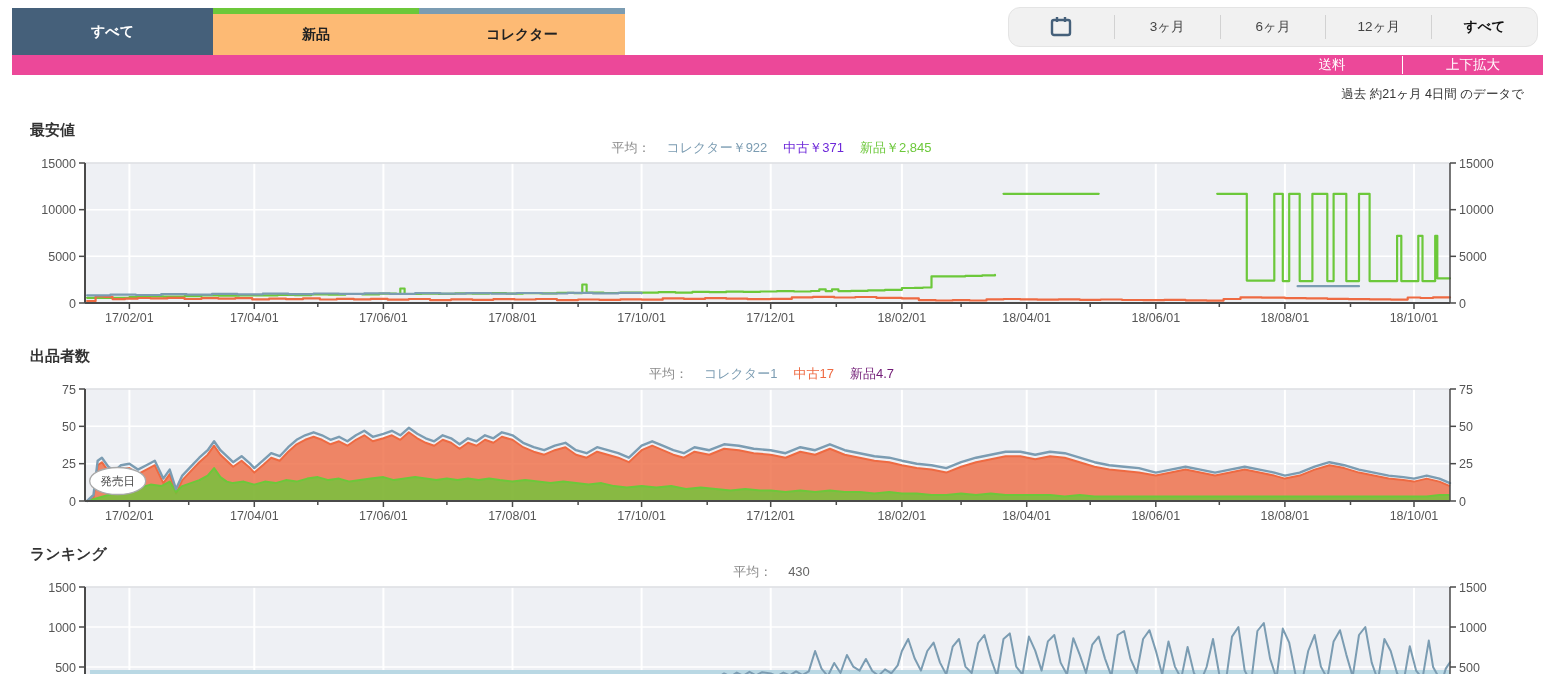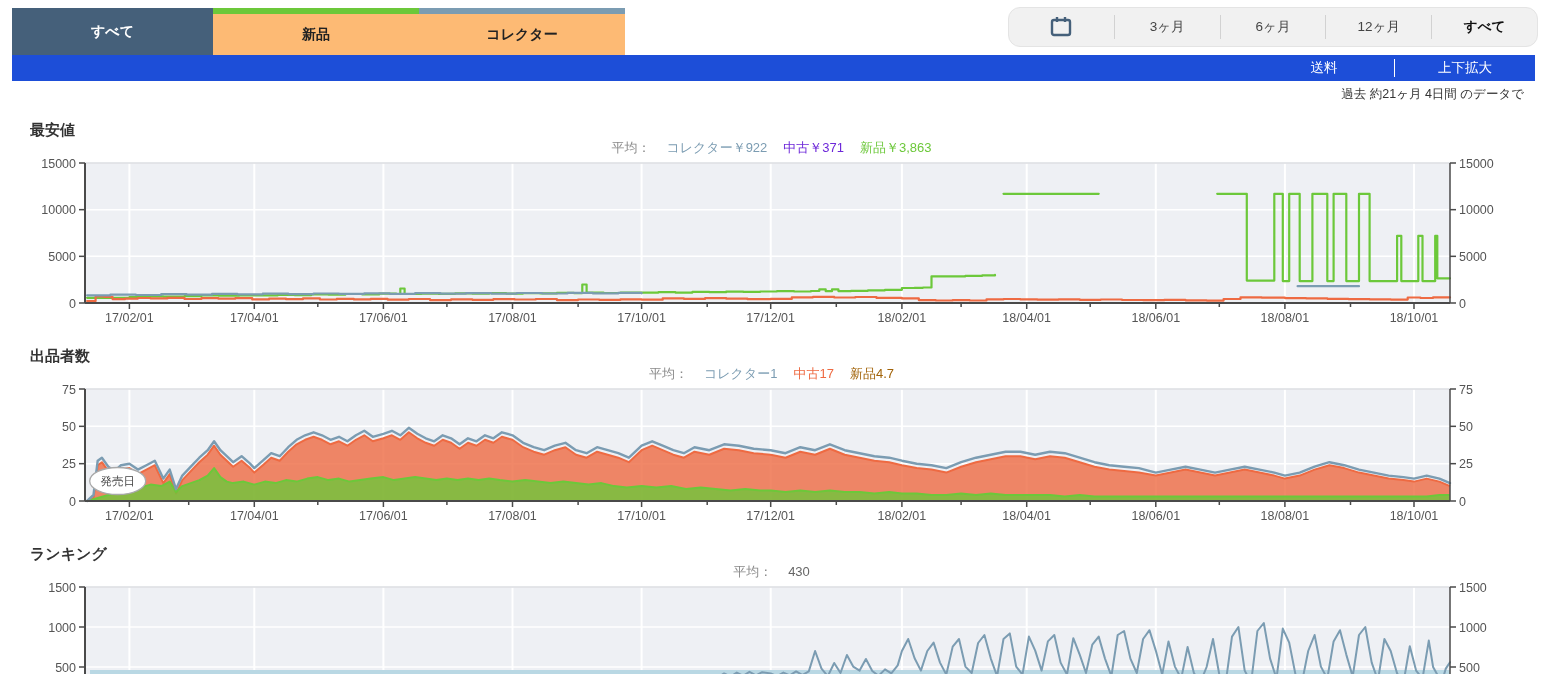--- a/index.html
+++ b/index.html
@@ -12,21 +12,21 @@
        font-size:14px;font-weight:bold;color:#222;background:#fdba74;border-top:6px solid #999;
        cursor:pointer;}
   .tab-inactive{width:206px;}
   .tab-active{width:201px;border-top:none;color:#fff;}
   .period-box{position:absolute;top:7px;right:5px;width:528px;height:38px;background:#f1f1f1;
        border:1px solid #e4e4e4;border-radius:12px;display:flex;align-items:center;}
   .period-item{flex:1;text-align:center;font-size:13.5px;color:#444;cursor:pointer;display:flex;
        align-items:center;justify-content:center;height:100%;}
   .period-item.active{font-weight:bold;color:#111;}
   .period-sep{width:1px;height:24px;background:#d2d2d2;}
-  .slate-bar{position:absolute;left:12px;right:8px;top:55px;height:26px;background:#1d4ed8;
+  .slate-bar{position:absolute;left:12px;right:0;top:55px;height:20px;background:#ec4899;
        display:flex;align-items:center;justify-content:flex-end;}
   .slate-item{color:#fff;font-size:13.5px;width:140px;text-align:center;cursor:pointer;}
   .slate-sep{width:1px;height:18px;background:#fff;}
   
   .info-line{height:18px;line-height:18px;text-align:right;font-size:12.5px;color:#333;
        padding-right:19px;}
   
   .section-title{margin:18px 0 0 30px;font-size:15px;font-weight:bold;color:#333;
        height:17px;line-height:17px;}
   .avg-row{height:19px;line-height:19px;text-align:center;font-size:13px;color:#8a8a8a;}
@@ -74,21 +74,21 @@
       <div class="slate-item">送料</div>
       <div class="slate-sep"></div>
       <div class="slate-item">上下拡大</div>
     </div>
   </div>
 
   <div class="info-line">過去 約21ヶ月 4日間 のデータで</div>
 
   <div class="section-title">最安値</div>
   <div class="avg-row">
-    <span>平均：</span><span class="avg-item" style="color: rgb(123, 156, 178);">コレクター￥922</span><span class="avg-item" style="color: #6d28d9;">中古￥371</span><span class="avg-item" style="color: rgb(108, 200, 58);">新品￥3,863</span>
+    <span>平均：</span><span class="avg-item" style="color: rgb(123, 156, 178);">コレクター￥922</span><span class="avg-item" style="color: #6d28d9;">中古￥371</span><span class="avg-item" style="color: rgb(108, 200, 58);">新品￥2,845</span>
   </div>
   <div class="chart-host"><svg width="1543" height="172" viewBox="0 0 1543 172">
         <rect x="85" y="6" width="1365" height="140" fill="#eef0f4"></rect>
         <line x1="129.4" y1="6" x2="129.4" y2="146" stroke="#ffffff" stroke-width="2"></line>
         <line x1="254.3" y1="6" x2="254.3" y2="146" stroke="#ffffff" stroke-width="2"></line>
         <line x1="383.4" y1="6" x2="383.4" y2="146" stroke="#ffffff" stroke-width="2"></line>
         <line x1="512.5" y1="6" x2="512.5" y2="146" stroke="#ffffff" stroke-width="2"></line>
         <line x1="641.6" y1="6" x2="641.6" y2="146" stroke="#ffffff" stroke-width="2"></line>
         <line x1="770.7" y1="6" x2="770.7" y2="146" stroke="#ffffff" stroke-width="2"></line>
         <line x1="901.9" y1="6" x2="901.9" y2="146" stroke="#ffffff" stroke-width="2"></line>
@@ -154,21 +154,21 @@
         <line x1="1155.8" y1="146" x2="1155.8" y2="152" stroke="#4a4a4a" stroke-width="1.5"></line>
         <text x="1155.8" y="165" text-anchor="middle" font-size="12.5" fill="#555555">18/06/01</text>
         <line x1="1284.9" y1="146" x2="1284.9" y2="152" stroke="#4a4a4a" stroke-width="1.5"></line>
         <text x="1284.9" y="165" text-anchor="middle" font-size="12.5" fill="#555555">18/08/01</text>
         <line x1="1414.0" y1="146" x2="1414.0" y2="152" stroke="#4a4a4a" stroke-width="1.5"></line>
         <text x="1414.0" y="165" text-anchor="middle" font-size="12.5" fill="#555555">18/10/01</text>
       </svg></div>
 
   <div class="section-title">出品者数</div>
   <div class="avg-row">
-    <span>平均：</span><span class="avg-item" style="color: rgb(123, 156, 178);">コレクター1</span><span class="avg-item" style="color: rgb(238, 106, 66);">中古17</span><span class="avg-item" style="color: #a16207; margin-top: 12px;">新品4.7</span>
+    <span>平均：</span><span class="avg-item" style="color: rgb(123, 156, 178);">コレクター1</span><span class="avg-item" style="color: rgb(238, 106, 66);">中古17</span><span class="avg-item" style="color: #701a75; margin-top: 12px;">新品4.7</span>
   </div>
   <div class="chart-host"><svg width="1543" height="144" viewBox="0 0 1543 144">
         <rect x="85" y="6" width="1365" height="112" fill="#eef0f4"></rect>
         <line x1="129.4" y1="6" x2="129.4" y2="118" stroke="#ffffff" stroke-width="2"></line>
         <line x1="254.3" y1="6" x2="254.3" y2="118" stroke="#ffffff" stroke-width="2"></line>
         <line x1="383.4" y1="6" x2="383.4" y2="118" stroke="#ffffff" stroke-width="2"></line>
         <line x1="512.5" y1="6" x2="512.5" y2="118" stroke="#ffffff" stroke-width="2"></line>
         <line x1="641.6" y1="6" x2="641.6" y2="118" stroke="#ffffff" stroke-width="2"></line>
         <line x1="770.7" y1="6" x2="770.7" y2="118" stroke="#ffffff" stroke-width="2"></line>
         <line x1="901.9" y1="6" x2="901.9" y2="118" stroke="#ffffff" stroke-width="2"></line>

